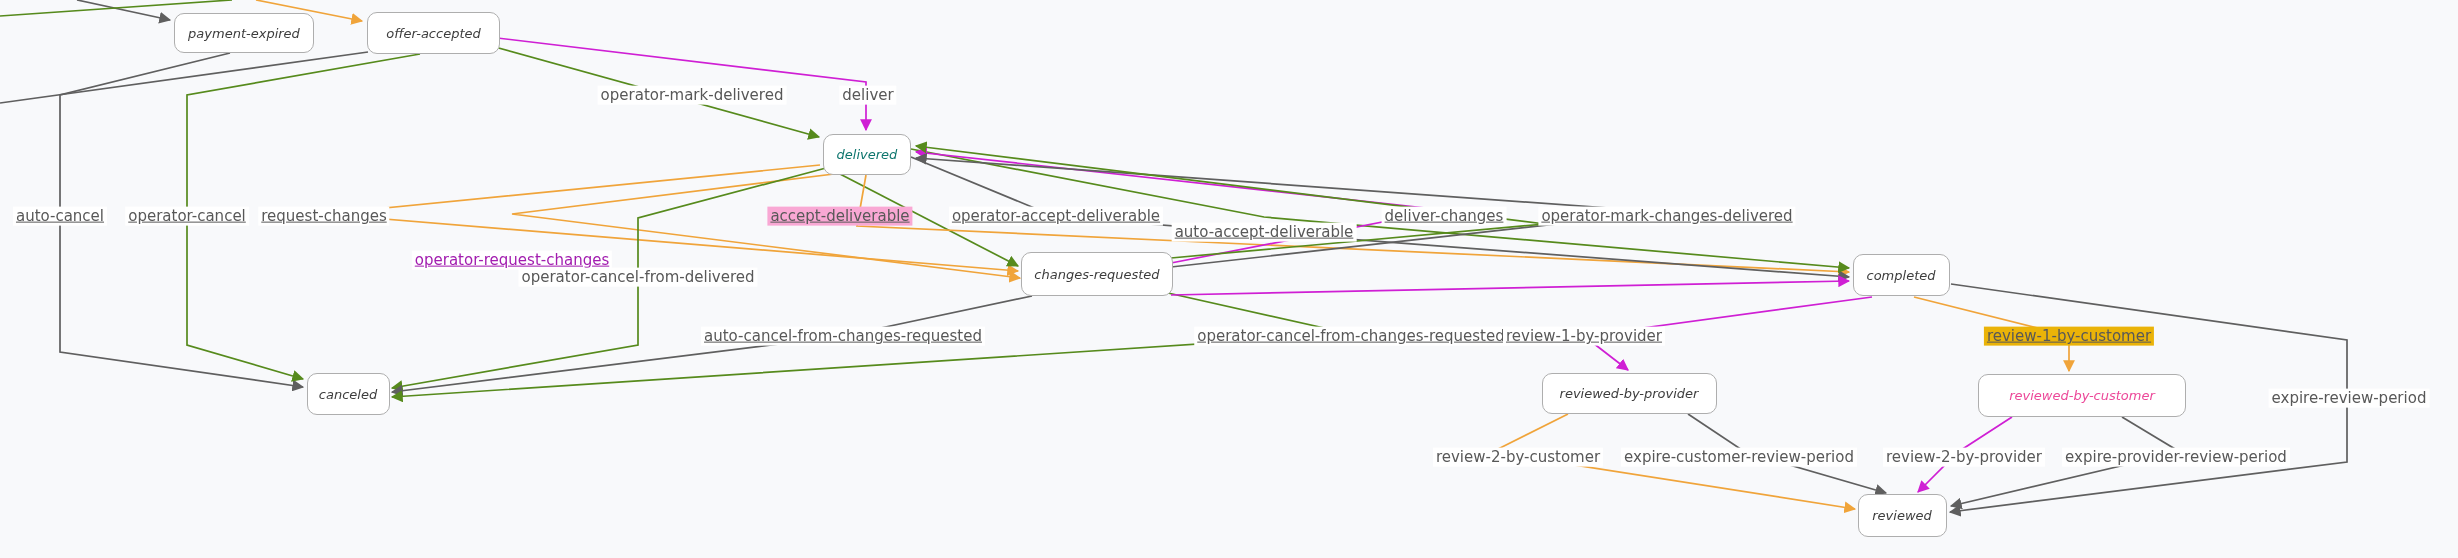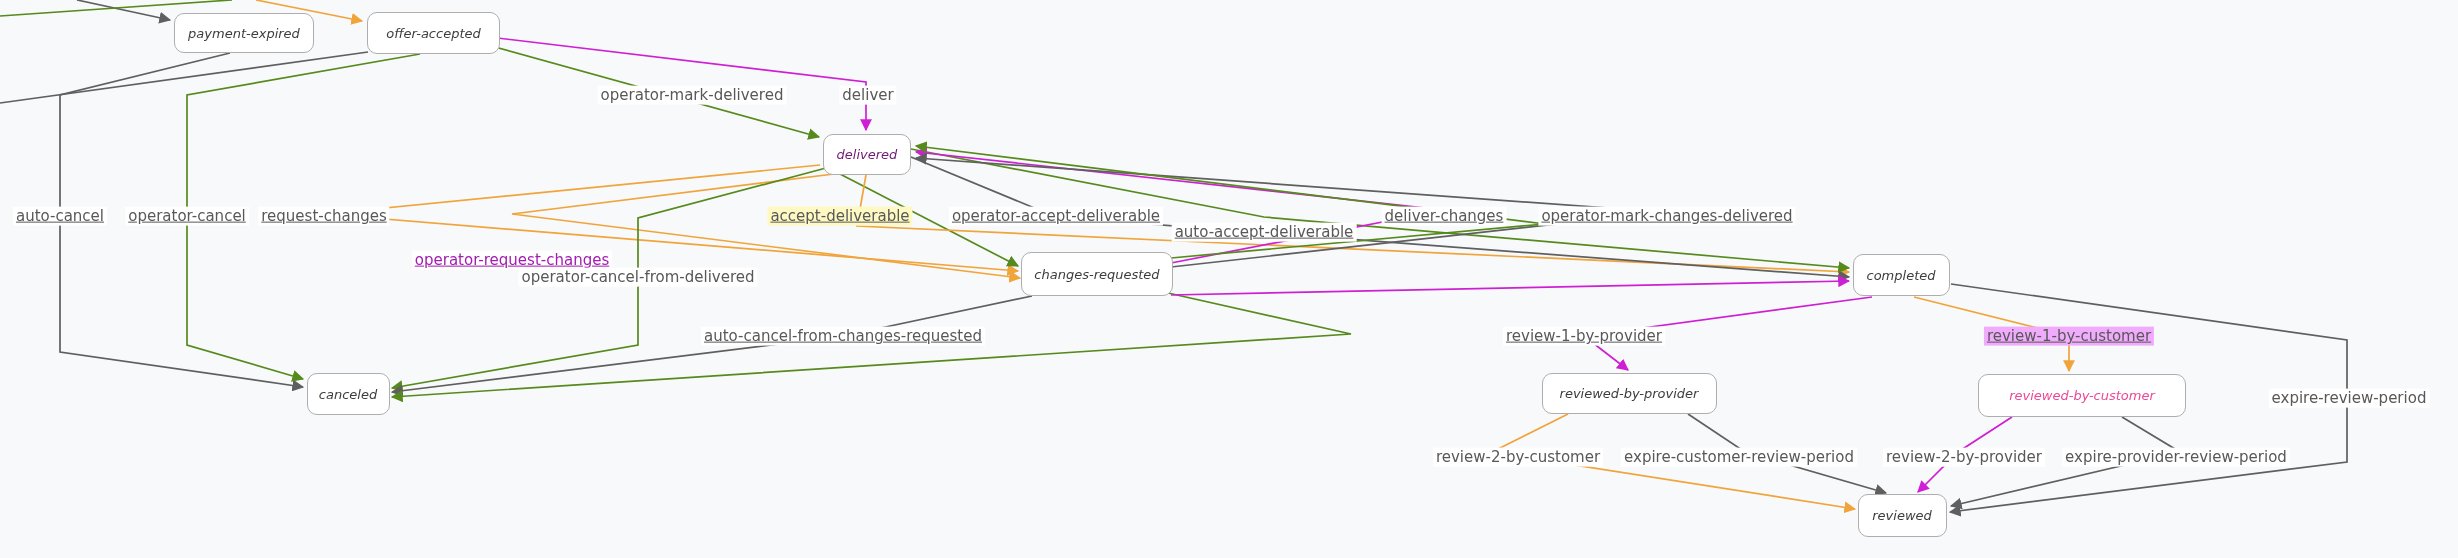--- a/index.html
+++ b/index.html
@@ -87,21 +87,21 @@
       <polyline points="1688,414 1745,452 1886,493" fill="none" stroke="#5f5f5f" stroke-width="1.7" marker-end="url(#arrow-gray)"></polyline>
       <polyline points="2012,417 1958,452 1918,492" fill="none" stroke="#cf1fd4" stroke-width="1.7" marker-end="url(#arrow-magenta)"></polyline>
       <polyline points="2122,417 2180,452 1951,506" fill="none" stroke="#5f5f5f" stroke-width="1.7" marker-end="url(#arrow-gray)"></polyline>
     </svg>
 <div class="state-node" style="left: 174px; top: 13px; width: 140px; height: 40px; border-color: rgb(174, 174, 174); color: rgb(61, 61, 61);">
       <span>payment-expired</span>
     </div>
     <div class="state-node" style="left: 367px; top: 12px; width: 133px; height: 42px; border-color: rgb(174, 174, 174); color: rgb(61, 61, 61);">
       <span>offer-accepted</span>
     </div>
-    <div class="state-node" style="left: 823px; top: 133.5px; width: 88px; height: 41px; border-color: rgb(174, 174, 174); color: #701a75;">
+    <div class="state-node" style="left: 823px; top: 133.5px; width: 88px; height: 41px; border-color: rgb(174, 174, 174); color: #0f766e;">
       <span>delivered</span>
     </div>
     <div class="state-node" style="left: 1021px; top: 252px; width: 152px; height: 44px; border-color: rgb(174, 174, 174); color: rgb(61, 61, 61); align-items: center;">
       <span>changes-requested</span>
     </div>
     <div class="state-node" style="left: 1852.5px; top: 254px; width: 97px; height: 42px; border-color: rgb(174, 174, 174); color: rgb(61, 61, 61);">
       <span>completed</span>
     </div>
     <div class="state-node" style="left: 306.5px; top: 373px; width: 83px; height: 42px; border-color: rgb(174, 174, 174); color: rgb(61, 61, 61);">
       <span>canceled</span>
@@ -114,27 +114,28 @@
     </div>
     <div class="state-node" style="left: 1857.5px; top: 493.5px; width: 89px; height: 43px; border-color: rgb(174, 174, 174); color: rgb(61, 61, 61);">
       <span>reviewed</span>
     </div>
     <div class="edge-label" style="left: 692px; top: 95px; color: rgb(88, 88, 88); background: rgb(255, 255, 255);">operator-mark-delivered</div>
     <div class="edge-label" style="left: 868px; top: 95px; color: rgb(88, 88, 88); background: rgb(255, 255, 255);">deliver</div>
     <div class="edge-label underline" style="left: 60px; top: 216px; color: rgb(88, 88, 88); background: rgb(255, 255, 255);">auto-cancel</div>
     <div class="edge-label underline" style="left: 187px; top: 216px; color: rgb(88, 88, 88); background: rgb(255, 255, 255);">operator-cancel</div>
     <div class="edge-label underline" style="left: 324px; top: 216px; color: rgb(88, 88, 88); background: rgb(255, 255, 255);">request-changes</div>
     <div class="edge-label underline" style="left: 512px; top: 216px; color: #a21caf; background: rgb(255, 255, 255); margin-top: 44px;">operator-request-changes</div>
-    <div class="edge-label underline" style="left: 840px; top: 216px; color: rgb(88, 88, 88); background: #fef9c3;">accept-deliverable</div>
+    <div class="edge-label underline" style="left: 840px; top: 216px; color: rgb(88, 88, 88); background: #f9a8d4;">accept-deliverable</div>
     <div class="edge-label underline" style="left: 1056px; top: 216px; color: rgb(88, 88, 88); background: rgb(255, 255, 255);">operator-accept-deliverable</div>
     <div class="edge-label underline" style="left: 1264px; top: 216px; color: rgb(88, 88, 88); background: rgb(255, 255, 255); margin-top: 16px;">auto-accept-deliverable</div>
     <div class="edge-label underline" style="left: 1444px; top: 216px; color: rgb(88, 88, 88); background: rgb(255, 255, 255);">deliver-changes</div>
     <div class="edge-label underline" style="left: 1667px; top: 216px; color: rgb(88, 88, 88); background: rgb(255, 255, 255);">operator-mark-changes-delivered</div>
     <div class="edge-label" style="left: 638px; top: 277px; color: rgb(88, 88, 88); background: rgb(255, 255, 255);">operator-cancel-from-delivered</div>
     <div class="edge-label underline" style="left: 843px; top: 336px; color: rgb(88, 88, 88); background: rgb(255, 255, 255);">auto-cancel-from-changes-requested</div>
+    <div class="edge-label underline" style="left: 1351px; top: 336px; color: rgb(88, 88, 88); background: rgb(255, 255, 255);">operator-cancel-from-changes-requested</div>
     <div class="edge-label underline" style="left: 1584px; top: 336px; color: rgb(88, 88, 88); background: rgb(255, 255, 255);">review-1-by-provider</div>
-    <div class="edge-label underline" style="left: 2069px; top: 336px; color: rgb(88, 88, 88); background: #f0abfc;">review-1-by-customer</div>
+    <div class="edge-label underline" style="left: 2069px; top: 336px; color: rgb(88, 88, 88); background: #eab308;">review-1-by-customer</div>
     <div class="edge-label" style="left: 2349px; top: 398px; color: rgb(88, 88, 88); background: rgb(255, 255, 255);">expire-review-period</div>
     <div class="edge-label" style="left: 1518px; top: 457px; color: rgb(88, 88, 88); background: rgb(255, 255, 255);">review-2-by-customer</div>
     <div class="edge-label" style="left: 1739px; top: 457px; color: rgb(88, 88, 88); background: rgb(255, 255, 255);">expire-customer-review-period</div>
     <div class="edge-label" style="left: 1964px; top: 457px; color: rgb(88, 88, 88); background: rgb(255, 255, 255);">review-2-by-provider</div>
     <div class="edge-label" style="left: 2176px; top: 457px; color: rgb(88, 88, 88); background: rgb(255, 255, 255);">expire-provider-review-period</div>
   </div>
 
 </body></html>

